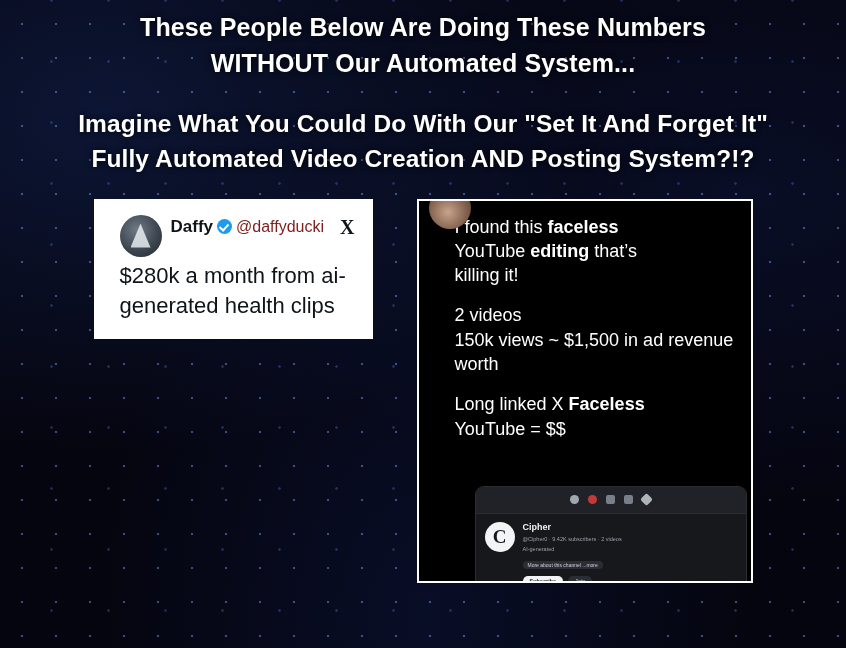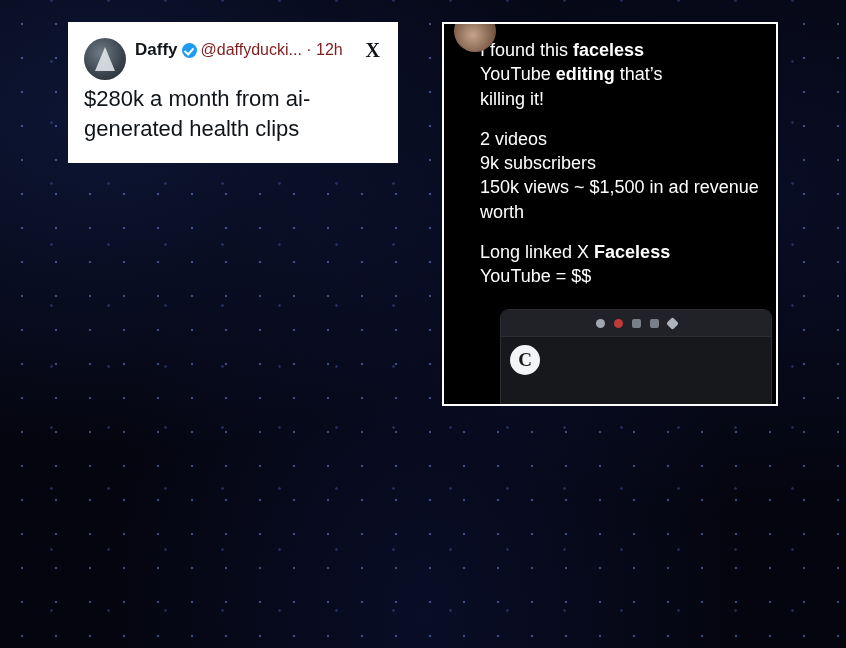--- a/index.html
+++ b/index.html
@@ -52,24 +52,24 @@
     position: relative;
     margin-top: 22px;
     display: flex;
     justify-content: center;
     gap: 44px;
     align-items: flex-start;
   }
 
   
   .tweet-card {
-    width: 330px;
+    width: 279px;
     background: #ffffff;
     border: 2px solid #ffffff;
-    padding: 14px 16px 16px 14px;
+    padding: 14px 16px 16px 24px;
     color: #0f1419;
   }
   .tw-head {
     display: flex;
     align-items: flex-start;
     gap: 9px;
   }
   .avatar {
     width: 42px; height: 42px;
     border-radius: 50%;
@@ -236,20 +236,27 @@
     font-weight: bold;
   }
   .ic-btn.ghost { background: #2a2d33; color: #cfd3da; font-weight: normal; }
 </style>
 </head>
 <body>
 
 <div id="root">
   <div id="stars"></div>
 
+  <div id="headline">
+    <div class="h-line">These People Below Are Doing These Numbers</div>
+    <div class="h-line">WITHOUT Our Automated System...</div>
+    <div class="h-gap"></div>
+    <div class="h-line wide">Imagine What You Could Do With Our "Set It And Forget It"</div>
+    <div class="h-line wide">Fully Automated Video Creation AND Posting System?!?</div>
+  </div>
 
   <div id="cards">
 
     <div class="tweet-card">
       <div class="tw-head">
         <div class="avatar"></div>
         <div class="tw-meta">
           <span class="tw-name">Daffy</span>
           <span class="verified"></span>
           <span class="tw-handle">@daffyducki... · 12h</span>
@@ -261,34 +268,43 @@
       </div>
     </div>
 
     <div class="dark-card">
       <div class="dc-avatar"></div>
       <div class="dc-body">
         <p><span>I found this </span><b>faceless</b><span class="nowrap-block">
 YouTube </span><b>editing</b><span class="nowrap-block"> that’s
 killing it!</span></p>
         <p class="tight">2 videos</p>
-        <p class="tight">9k subscribers</p>
         <p>150k views ~ $1,500 in ad revenue worth</p>
         <p><span>Long linked X </span><b>Faceless</b><span class="nowrap-block">
 YouTube = $$</span></p>
       </div>
 
       <div class="inner-shot">
         <div class="inner-bar">
           <span class="ib-icon moon"></span>
           <span class="ib-icon rec"></span>
           <span class="ib-icon"></span>
           <span class="ib-icon"></span>
           <span class="ib-icon diamond"></span>
         </div>
         <div class="inner-content">
           <div class="ic-logo">C</div>
+          <div class="ic-text">
+            <div class="ic-title">Cipher</div>
+            <div class="ic-sub">@Cipher0 · 9.42K subscribers · 2 videos</div>
+            <div class="ic-sub">AI-generated</div>
+            <span class="ic-badge">More about this channel ...more</span>
+            <div class="ic-buttons">
+              <span class="ic-btn">Subscribe</span>
+              <span class="ic-btn ghost">Join</span>
+            </div>
+          </div>
         </div>
       </div>
     </div>
 
   </div>
 </div>
 
 </body></html>

